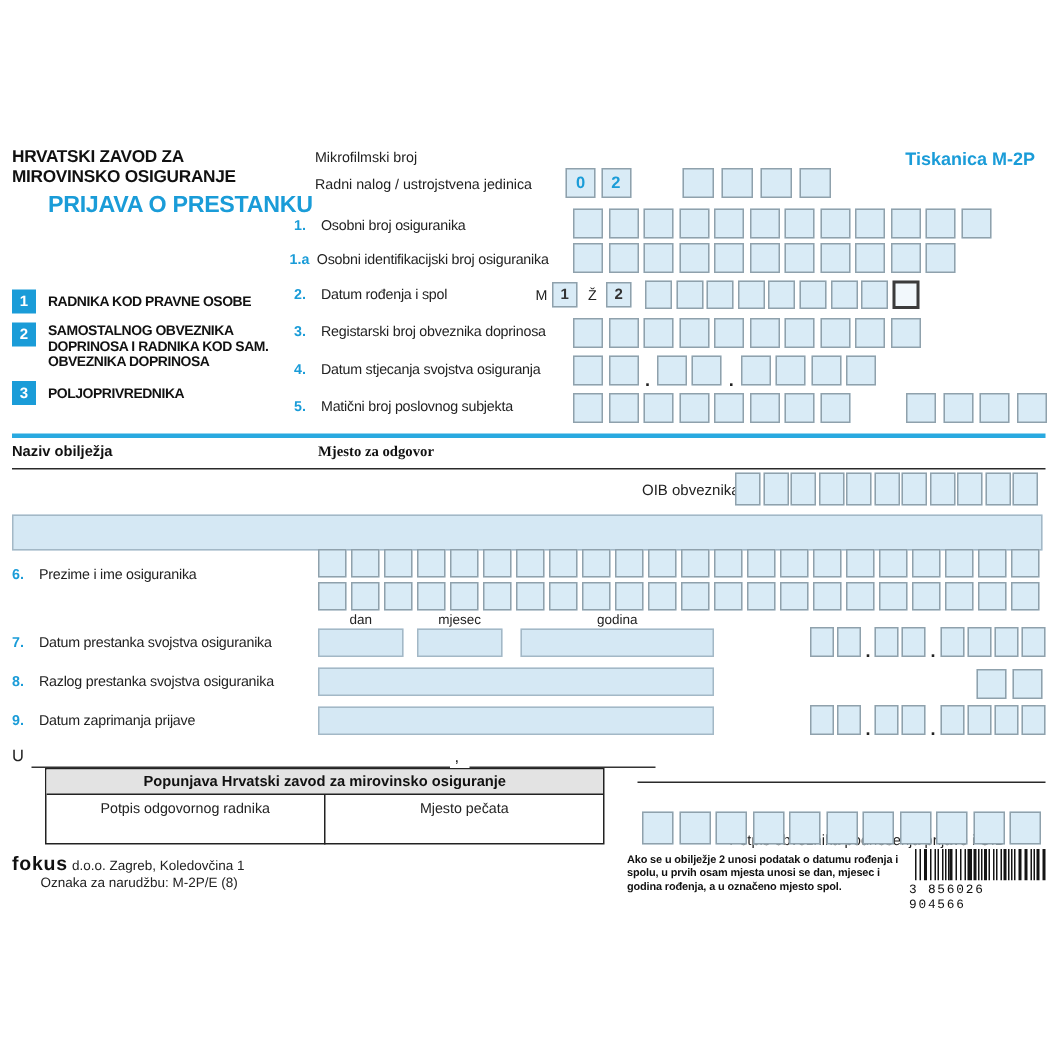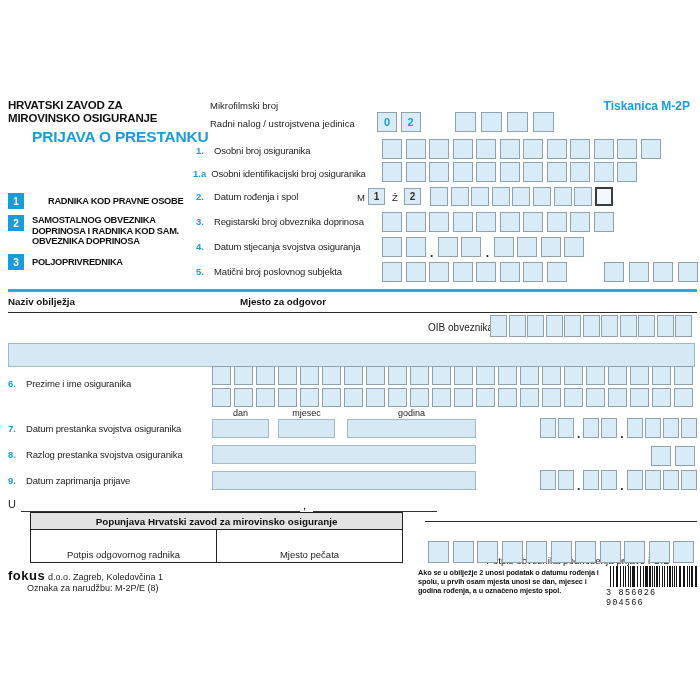--- a/index.html
+++ b/index.html
@@ -41,21 +41,21 @@
   .field{position:absolute;background:var(--field-fill);border:1px solid var(--field-border);box-sizing:border-box;}
   .dml{position:absolute;font-size:9px;color:#222;text-align:center;}
   
   .uline{position:absolute;border-bottom:1px solid #333;}
   .u-prefix{font-size:11px;color:#222;}
   .hzmo{position:absolute;border:1.5px solid #222;box-sizing:border-box;background:#fff;}
   .hzmo-head{height:16px;background:#e3e3e3;border-bottom:1.5px solid #222;display:flex;
      align-items:center;justify-content:center;font-size:9.8px;font-weight:bold;color:#111;}
   .hzmo-body{display:flex;height:33px;}
   .hzmo-cell{flex:1;display:flex;align-items:flex-end;justify-content:center;
-     font-size:9.5px;color:#222;padding-bottom:3px;}
+     font-size:9.5px;color:#222;padding-bottom:18px;}
   .hzmo-cell.first{border-right:1.5px solid #222;}
   .sig-label{font-size:9.8px;color:#222;text-align:center;}
   .note{font-size:7.3px;font-weight:bold;line-height:9.2px;color:#111;letter-spacing:-0.1px;}
   .barcode{position:absolute;width:88px;height:21px;overflow:hidden;background:#fff;display:flex;align-items:stretch;}
   .bc-digits{font-size:8.5px;color:#111;letter-spacing:1.2px;font-family:"Liberation Mono","DejaVu Sans Mono",monospace;}
   .logo{font-size:13px;font-weight:bold;letter-spacing:0.5px;color:#111;}
   .foot{font-size:9px;color:#222;}
 </style>
 </head>
 <body>
@@ -186,29 +186,29 @@
       <div class="cell"></div>
     </div>
   <div class="boxes" style="left:604px;top:262px;--w:20px;--h:20px;gap:4.5px;">
       <div class="cell"></div>
       <div class="cell"></div>
       <div class="cell"></div>
       <div class="cell"></div>
     </div>
 
   <div class="numsq" style="left:8px;top:193px;">1</div>
-  <div class="abs ins-label" style="left:48px;top:196px;">RADNIKA KOD PRAVNE OSOBE</div>
+  <div class="abs ins-label" style="left:32px;top:196px;">RADNIKA KOD PRAVNE OSOBE</div>
   <div class="numsq" style="left:8px;top:215px;">2</div>
   <div class="abs ins-label" style="left:32px;top:215px;width:155px;">SAMOSTALNOG OBVEZNIKA DOPRINOSA I RADNIKA KOD SAM. OBVEZNIKA DOPRINOSA</div>
   <div class="numsq" style="left:8px;top:254px;">3</div>
   <div class="abs ins-label" style="left:32px;top:257px;">POLJOPRIVREDNIKA</div>
 
   <div class="rule-blue" style="left:8px;top:289px;width:689px;"></div>
   <div class="abs sec-head" style="left:8px;top:296px;">Naziv obilježja</div>
-  <div class="abs sec-head" style="left:240px;top:296px;">Mjesto za odgovor</div>
+  <div class="abs sec-head" style="left:212px;top:296px;font-family:Liberation Serif, serif;">Mjesto za odgovor</div>
   <div class="rule-dark" style="left:8px;top:312px;width:689px;"></div>
   <div class="abs oib-label" style="left:428px;top:322px;">OIB obveznika</div>
   <div class="boxes" style="left:490px;top:315px;--w:17px;--h:22px;gap:1.5px;">
       <div class="cell"></div>
       <div class="cell"></div>
       <div class="cell"></div>
       <div class="cell"></div>
       <div class="cell"></div>
       <div class="cell"></div>
       <div class="cell"></div>

